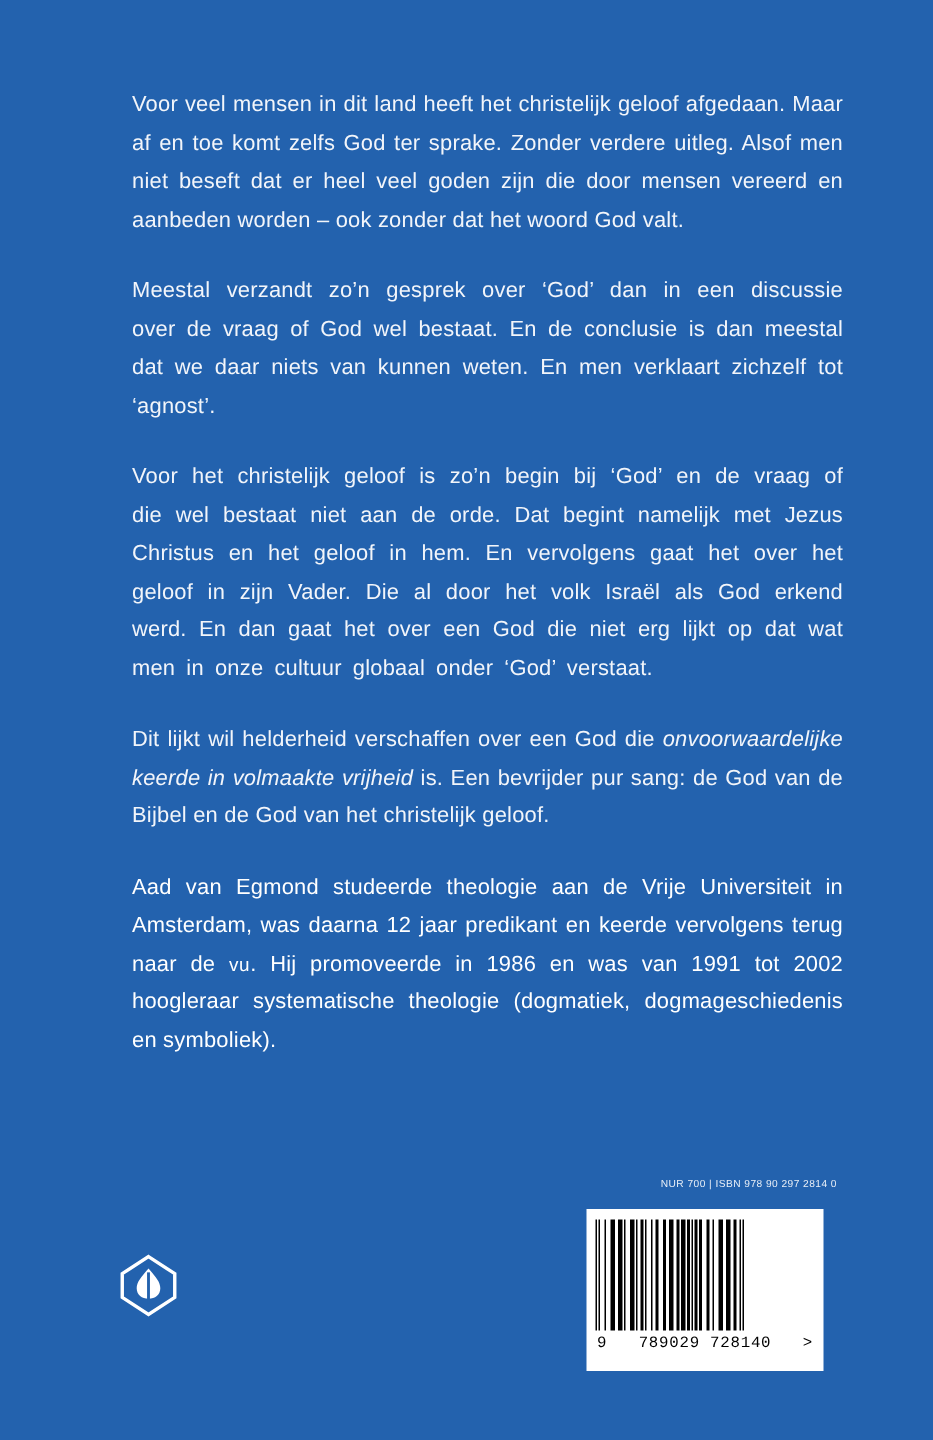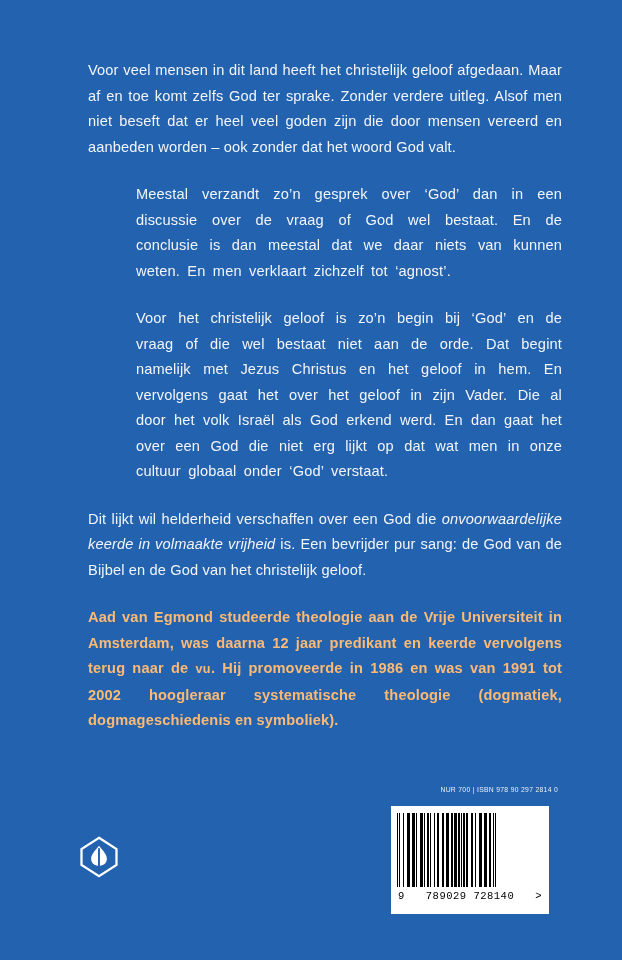--- a/index.html
+++ b/index.html
@@ -33,33 +33,31 @@
     font-size: 14.6px;
     line-height: 25.5px;
     text-align: justify;
     letter-spacing: 0.15px;
     margin: 0 0 22px 0;
     color: #f2f5fa;
   }
   .para:last-child { margin-bottom: 0; }
   .para.spaced {
     word-spacing: 3.2px;
-    margin-left: 48px;
   }
   .para em {
     font-style: italic;
   }
   .bio {
     font-size: 14.6px;
     line-height: 25.5px;
     text-align: justify;
     letter-spacing: 0.15px;
-    color: #fdba74;
+    color: #ffffff;
     margin: 0;
-    font-weight: bold;
   }
   .sc {
     font-size: 12.6px;
     letter-spacing: 0.4px;
   }
 
   
   .publisher {
     position: absolute;
     left: 78px;

